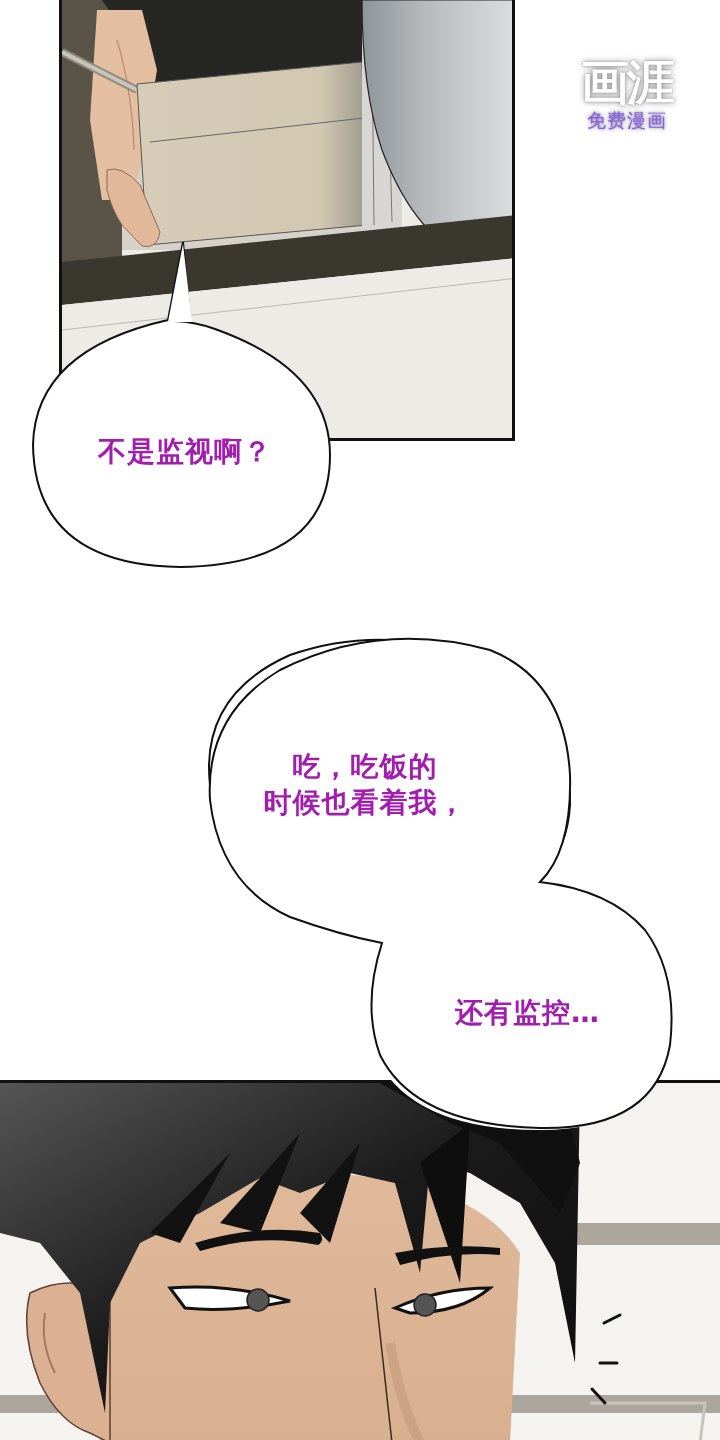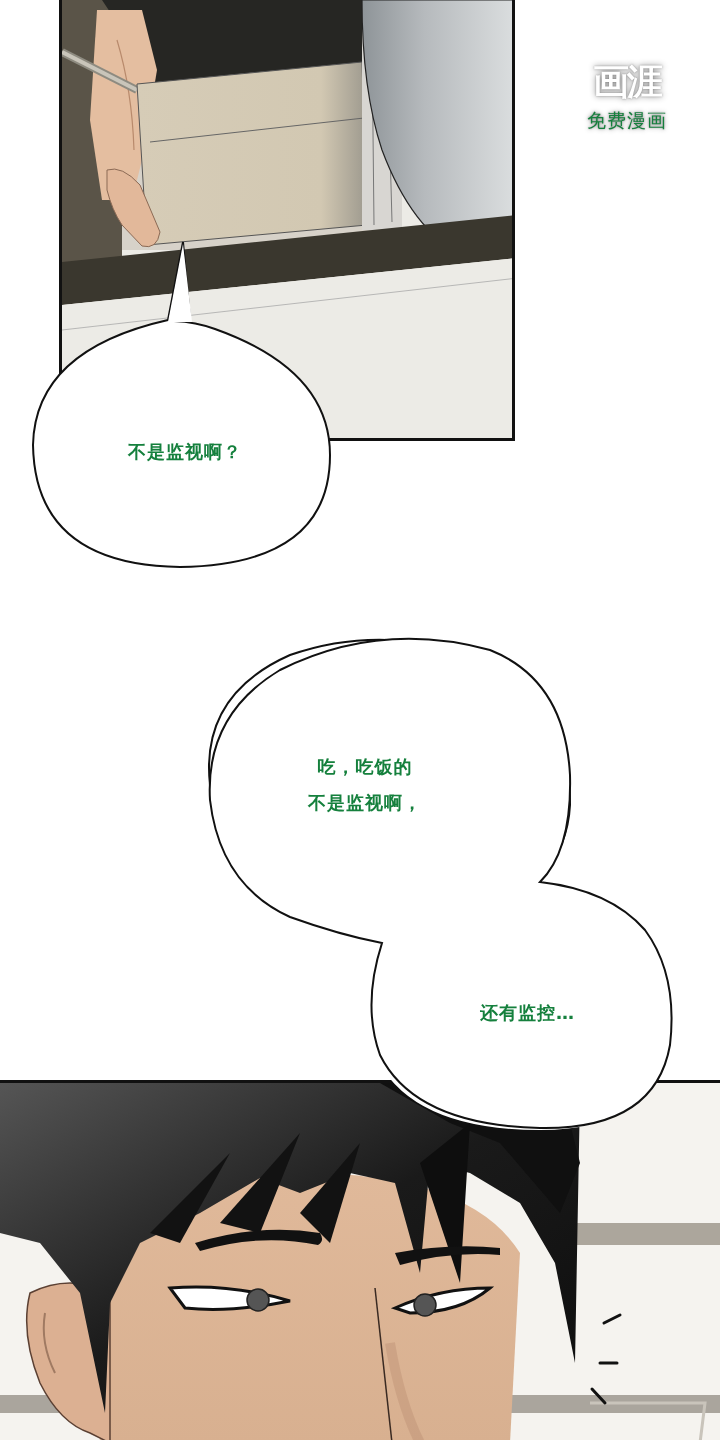--- a/index.html
+++ b/index.html
@@ -1,22 +1,22 @@
 <!DOCTYPE html>
 <html><head>
 <meta charset="utf-8">
 <style>
   html,body{margin:0;padding:0;background:#fff;}
   body{width:720px;height:1440px;position:relative;overflow:hidden;font-family:"DejaVu Sans","Liberation Sans",sans-serif;}
   .abs{position:absolute;}
   svg{display:block;}
-  .bubble-text{position:absolute;color:#15803d;font-weight:bold;font-size:18px;line-height:36px;text-align:center;white-space:nowrap;letter-spacing:1px;}
+  .bubble-text{position:absolute;color:#a21caf;font-weight:bold;font-size:28px;line-height:36px;text-align:center;white-space:nowrap;letter-spacing:1px;}
   .watermark{position:absolute;left:566px;top:56px;width:122px;text-align:center;color:#fff;}
-  .wm-logo{font-size:36px;font-weight:bold;line-height:52px;color:#fff;text-shadow:0 0 6px rgba(0,0,0,.45),0 0 2px rgba(0,0,0,.35);letter-spacing:-2px;}
-  .wm-sub{font-size:19px;line-height:24px;color:#15803d;text-shadow:0 0 5px rgba(0,0,0,.45),0 0 2px rgba(0,0,0,.35);letter-spacing:1px;}
+  .wm-logo{font-size:48px;font-weight:bold;line-height:52px;color:#fff;text-shadow:0 0 6px rgba(0,0,0,.45),0 0 2px rgba(0,0,0,.35);letter-spacing:-2px;}
+  .wm-sub{font-size:19px;line-height:24px;color:#8b5cf6;text-shadow:0 0 5px rgba(0,0,0,.45),0 0 2px rgba(0,0,0,.35);letter-spacing:1px;}
 </style>
 </head>
 <body>
 
 <div class="abs" data-name="comic-panel-top" style="left:59px;top:0;width:456px;height:441px;overflow:hidden;background:#ecebe6;border:3px solid #111;border-top:none;box-sizing:border-box;">
   <svg width="456" height="441" viewBox="0 0 456 441" data-name="panel-1-artwork">
     <defs>
       <linearGradient id="cloth" x1="0" y1="0" x2="1" y2="0">
         <stop offset="0" stop-color="#8e9498"></stop>
         <stop offset="0.4" stop-color="#b6babd"></stop>
@@ -98,21 +98,21 @@
            Q365 55 370 150
            Q372 225 340 257
            Q410 265 445 305
            Q478 350 470 420
            Q455 505 340 503
            Q215 500 180 430
            Q162 380 182 318 Z" fill="#fff" stroke="#111" stroke-width="2"></path>
 </svg>
 <div class="bubble-text" data-name="bubble-2-text" style="left:240px;top:749px;width:250px;">
   <div data-name="bubble-2-line-1">吃，吃饭的</div>
-  <div data-name="bubble-2-line-2">不是监视啊，</div>
+  <div data-name="bubble-2-line-2">时候也看着我，</div>
 </div>
 <div class="bubble-text" data-name="bubble-3-text" style="left:405px;top:995px;width:245px;text-align:center;">
   <div data-name="bubble-3-line-1">还有监控…</div>
 </div>
 
 <div class="abs" data-name="comic-panel-bottom" style="left:0;top:1080px;width:720px;height:360px;overflow:hidden;border-top:3px solid #111;background:#f4f2ee;z-index:0;">
   <svg width="720" height="360" viewBox="0 0 720 360" data-name="panel-2-artwork">
     <defs>
       <linearGradient id="hairg" x1="0" y1="0" x2="1" y2="1">
         <stop offset="0" stop-color="#555"></stop>

